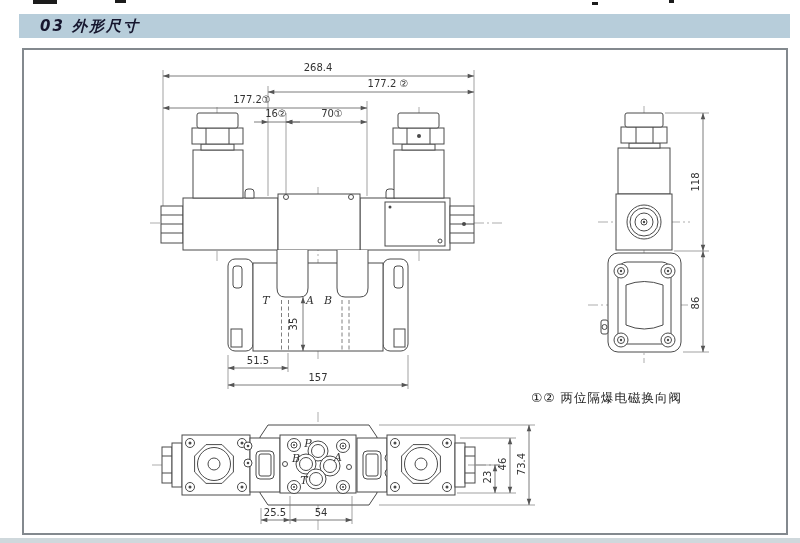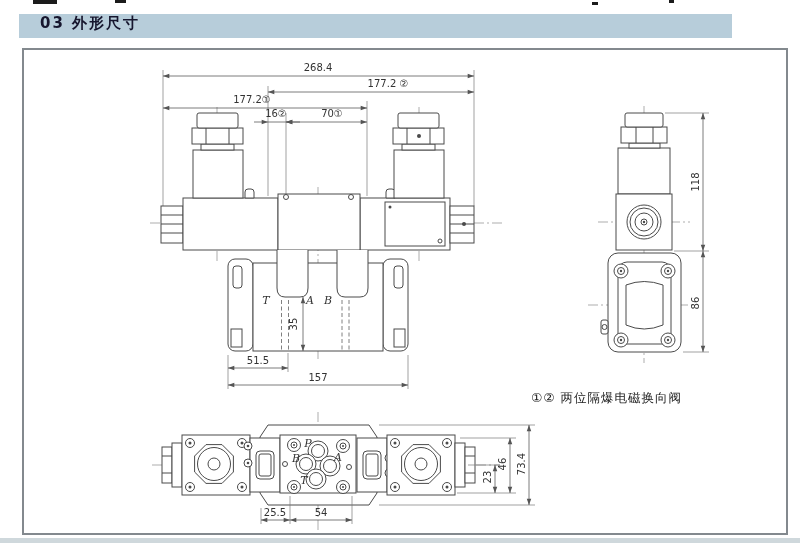--- a/index.html
+++ b/index.html
@@ -2,22 +2,22 @@
 <html><head>
 <meta charset="utf-8">
 <style>
   html,body { margin:0; padding:0; }
   body {
     width:800px; height:543px; position:relative; overflow:hidden;
     background:#ffffff; font-family:"Liberation Sans", sans-serif;
   }
   .top-artifact { position:absolute; background:#1b1b1b; }
   .section-header {
-    position:absolute; left:19px; top:14px; width:713px; height:24px;
-    background:#b7cdda; display:flex; 
+    position:absolute; left:19px; top:14px; width:771px; height:24px;
+    background:#b7cdda; display:flex; align-items:center;font-style:italic;
   }
   .section-header .title {
     font-size:15px; font-weight:bold; color:#16162e;
     padding-left:21px; letter-spacing:2px;
     font-family:"DejaVu Sans","Liberation Sans",sans-serif;
   }
   .bottom-strip { position:absolute; left:0; top:538px; width:800px; height:5px; background:#cfd8dc; }
   svg { position:absolute; left:0; top:0; }
 
   

